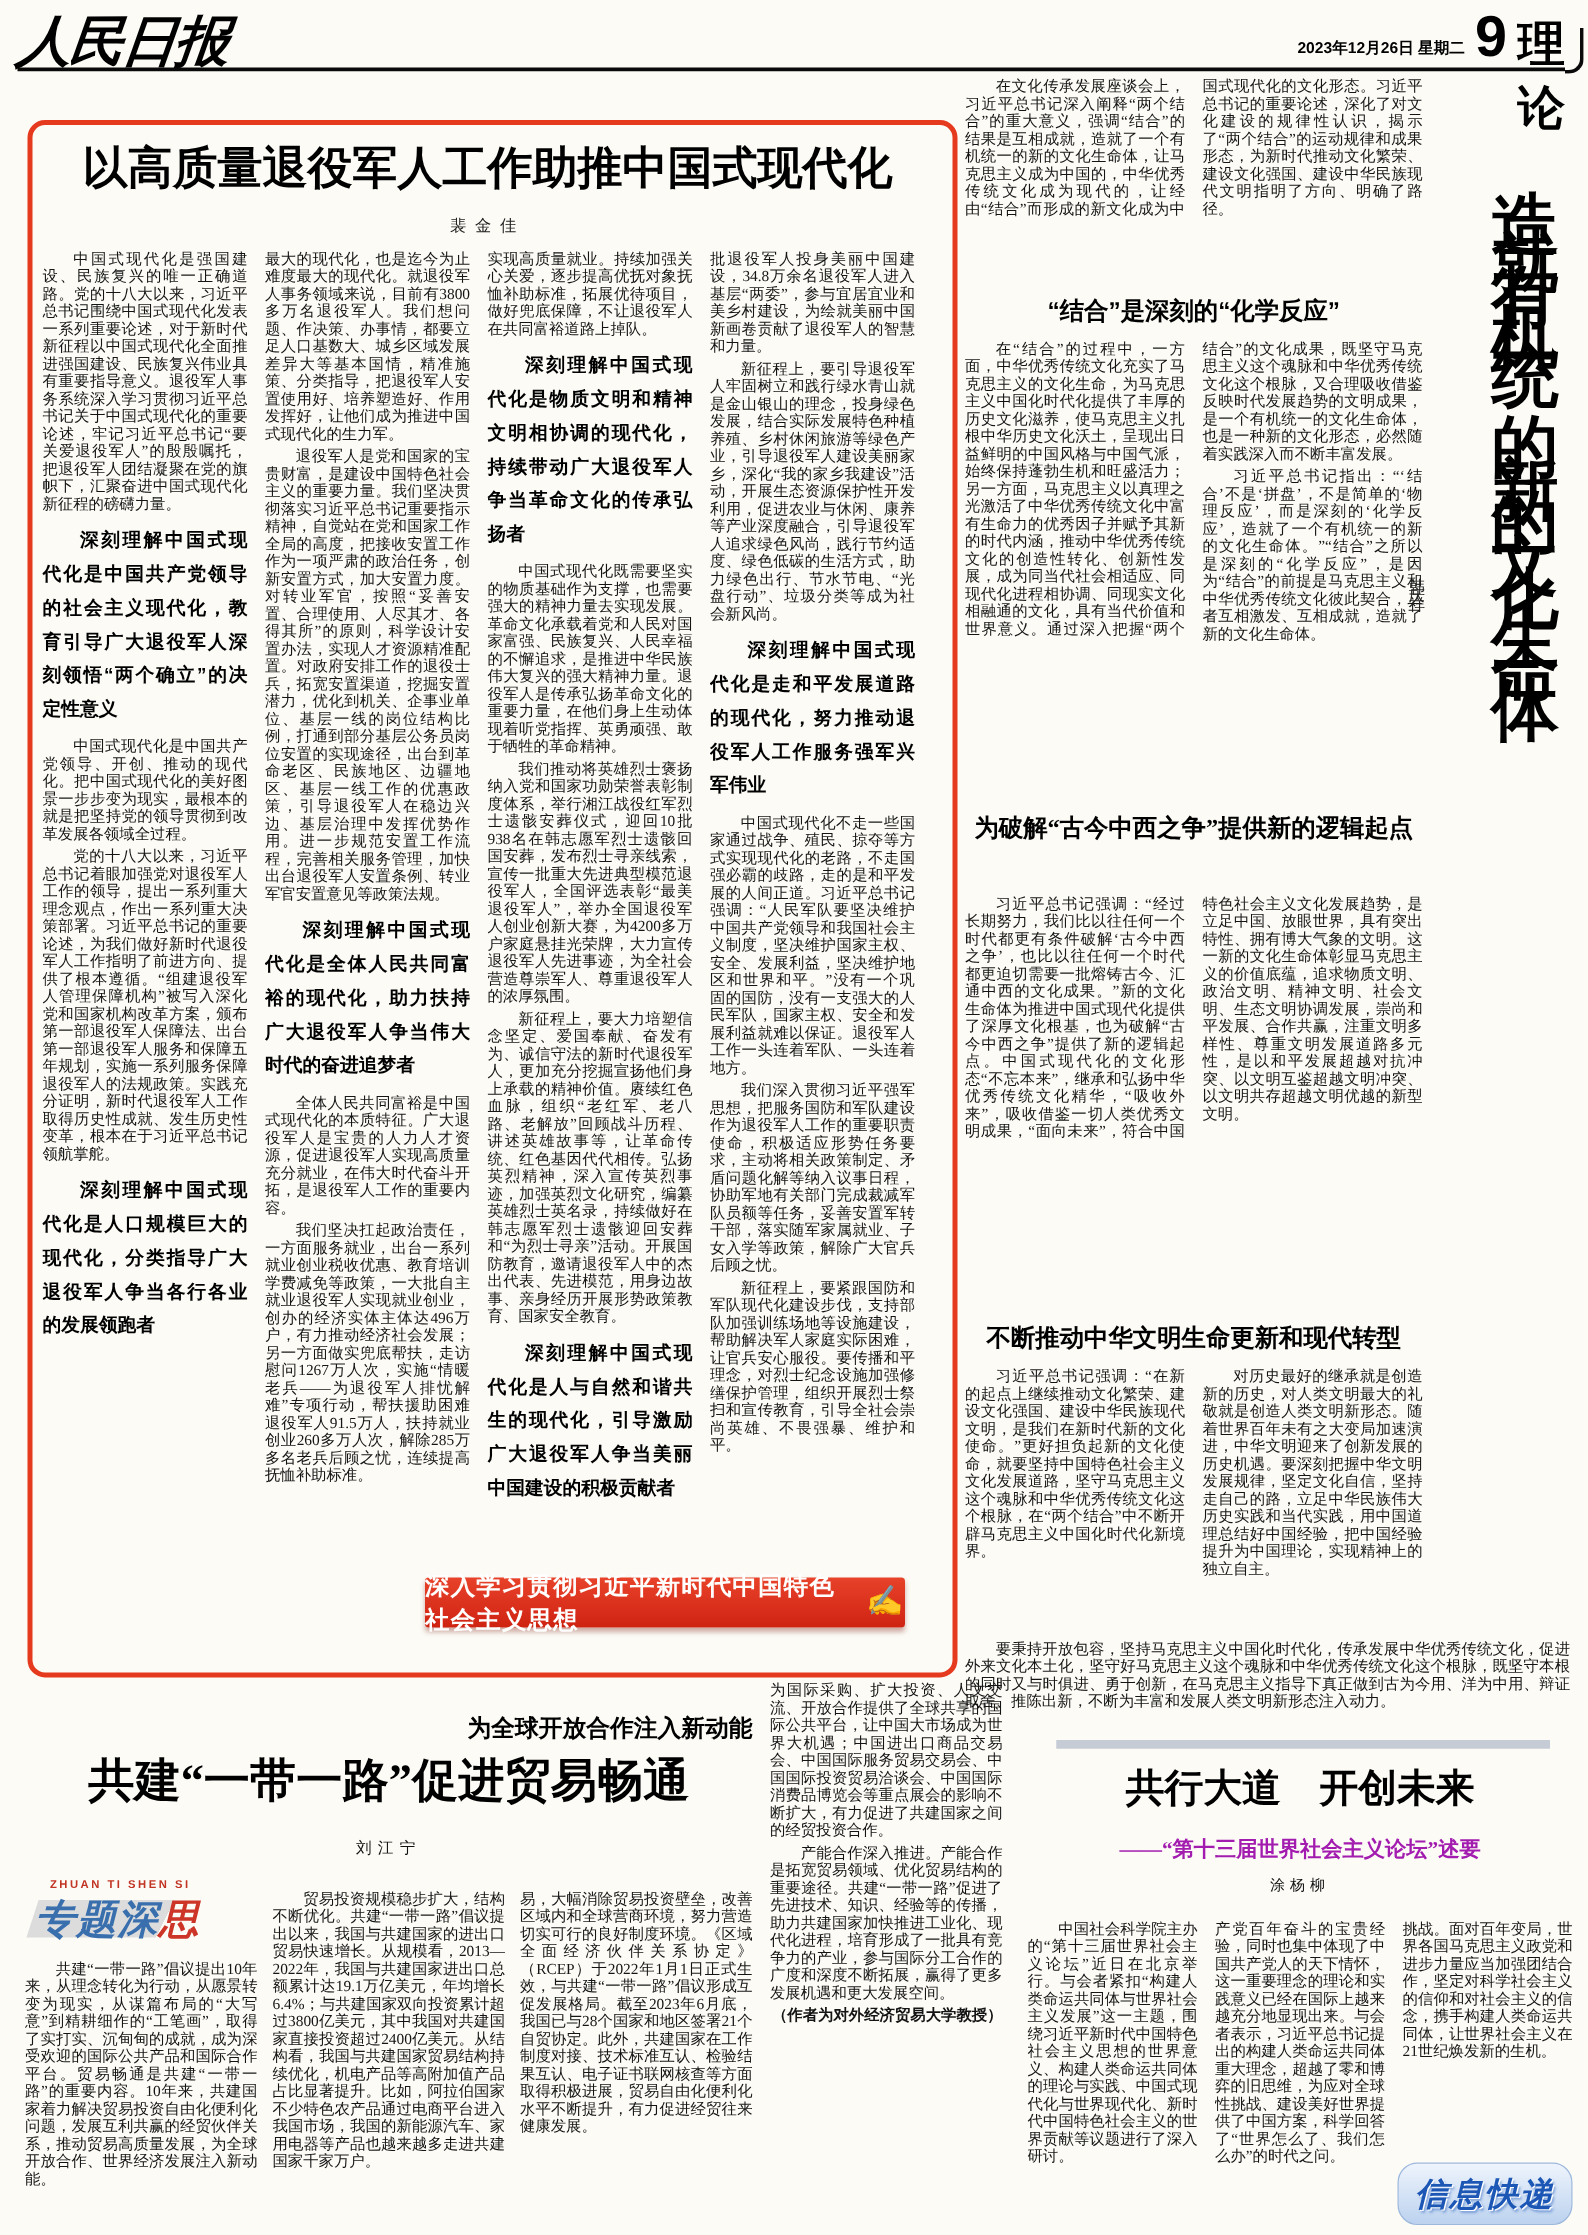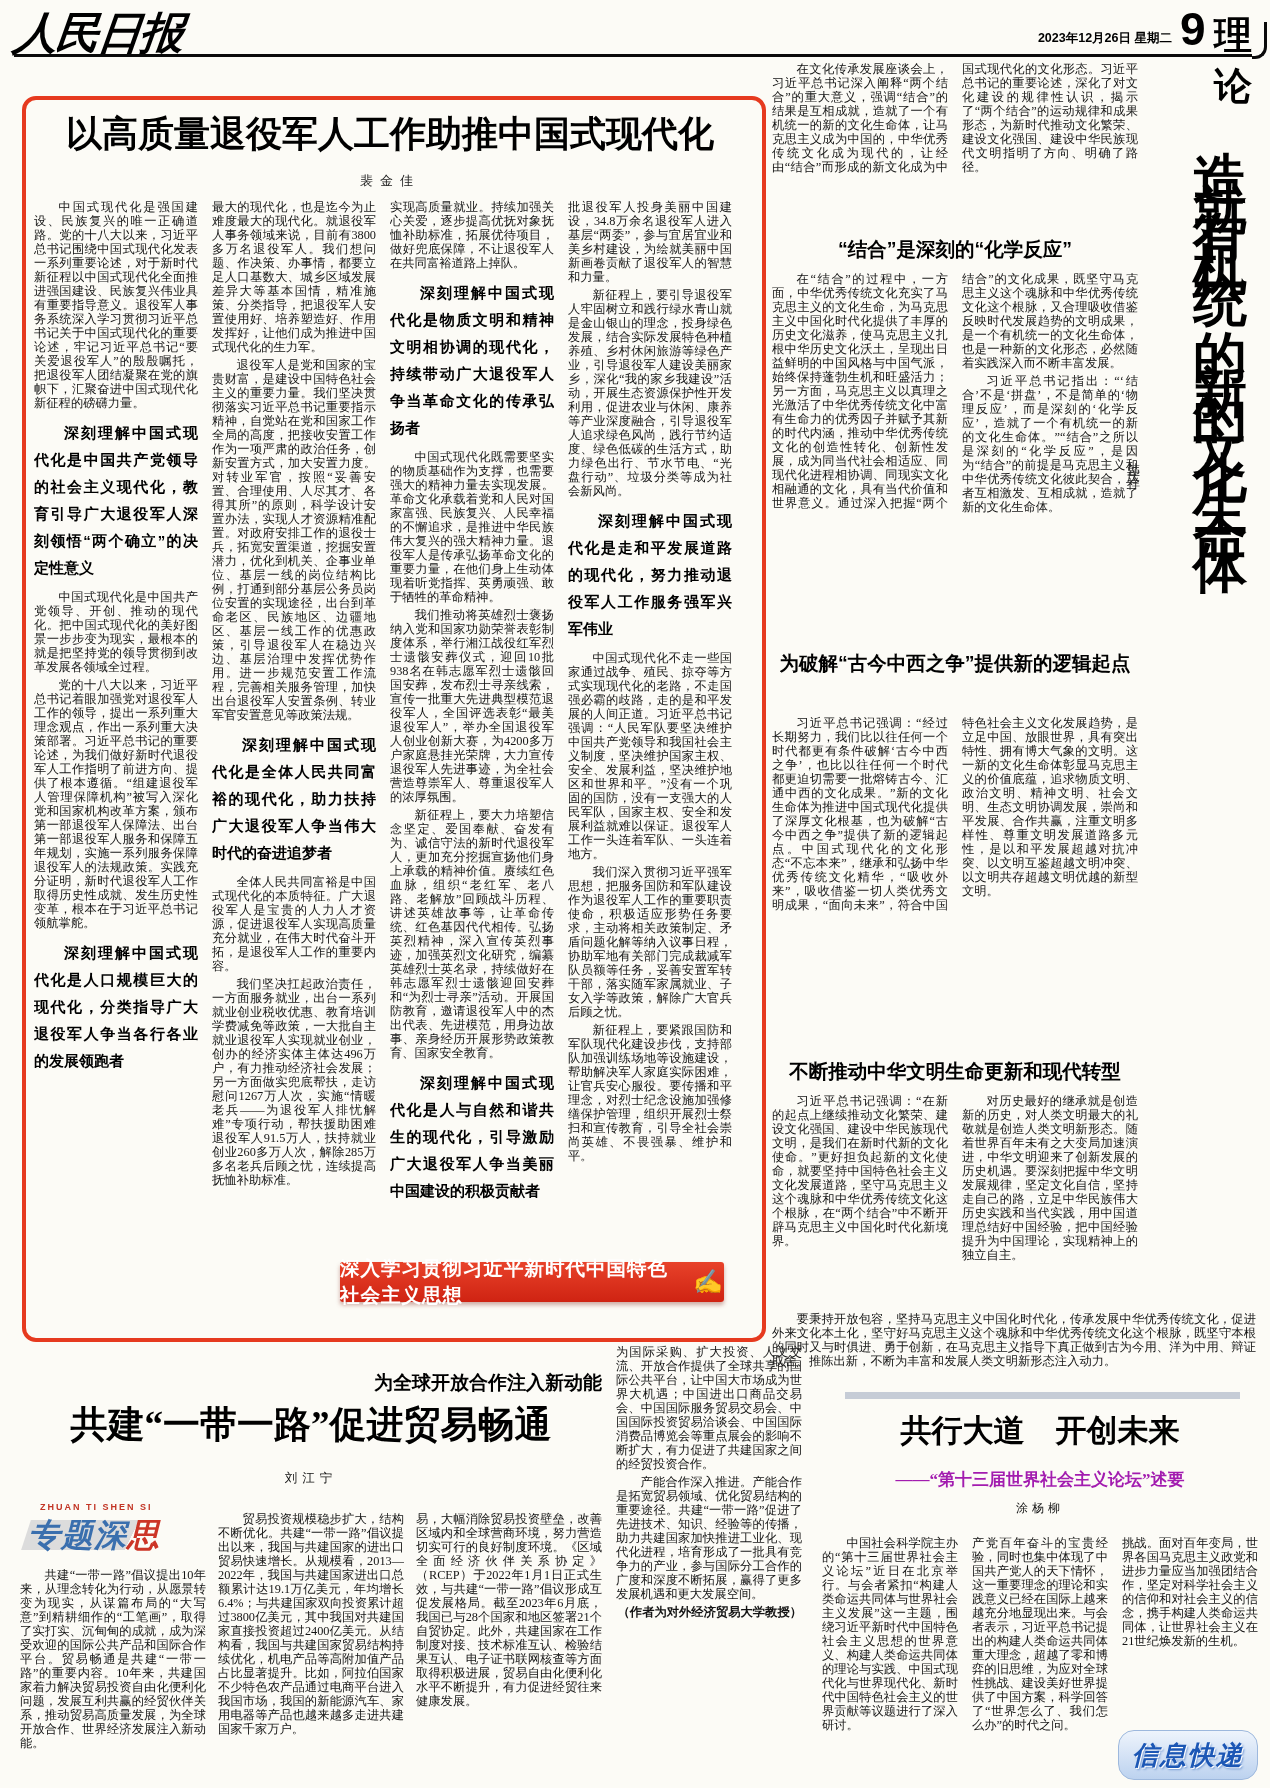--- a/index.html
+++ b/index.html
@@ -130,21 +130,21 @@
 </div>
 
 <div class="abs col a2-region" style="top:62px;height:168px;">
     <p class="p">在文化传承发展座谈会上，习近平总书记深入阐释“两个结合”的重大意义，强调“结合”的结果是互相成就，造就了一个有机统一的新的文化生命体，让马克思主义成为中国的，中华优秀传统文化成为现代的，让经由“结合”而形成的新文化成为中国式现代化的文化形态。习近平总书记的重要论述，深化了对文化建设的规律性认识，揭示了“两个结合”的运动规律和成果形态，为新时代推动文化繁荣、建设文化强国、建设中华民族现代文明指明了方向、明确了路径。</p>
   </div>
 <div class="abs sub2" style="top:236px;">“结合”是深刻的“化学反应”</div>
 <div class="abs col a2-region" style="top:272px;height:372px;">
     <p class="p">在“结合”的过程中，一方面，中华优秀传统文化充实了马克思主义的文化生命，为马克思主义中国化时代化提供了丰厚的历史文化滋养，使马克思主义扎根中华历史文化沃土，呈现出日益鲜明的中国风格与中国气派，始终保持蓬勃生机和旺盛活力；另一方面，马克思主义以真理之光激活了中华优秀传统文化中富有生命力的优秀因子并赋予其新的时代内涵，推动中华优秀传统文化的创造性转化、创新性发展，成为同当代社会相适应、同现代化进程相协调、同现实文化相融通的文化，具有当代价值和世界意义。通过深入把握“两个结合”的文化成果，既坚守马克思主义这个魂脉和中华优秀传统文化这个根脉，又合理吸收借鉴反映时代发展趋势的文明成果，是一个有机统一的文化生命体，也是一种新的文化形态，必然随着实践深入而不断丰富发展。</p>
     <p class="p">习近平总书记指出：“‘结合’不是‘拼盘’，不是简单的‘物理反应’，而是深刻的‘化学反应’，造就了一个有机统一的新的文化生命体。”“结合”之所以是深刻的“化学反应”，是因为“结合”的前提是马克思主义和中华优秀传统文化彼此契合，二者互相激发、互相成就，造就了新的文化生命体。</p>
   </div>
-<div class="abs sub2" style="top:650px;">为破解“古今中西之争”提供新的逻辑起点</div>
+<div class="abs sub2" style="top:650px;font-family:Liberation Serif, serif;">为破解“古今中西之争”提供新的逻辑起点</div>
 <div class="abs col a2-region" style="top:716px;height:334px;">
     <p class="p">习近平总书记强调：“经过长期努力，我们比以往任何一个时代都更有条件破解‘古今中西之争’，也比以往任何一个时代都更迫切需要一批熔铸古今、汇通中西的文化成果。”新的文化生命体为推进中国式现代化提供了深厚文化根基，也为破解“古今中西之争”提供了新的逻辑起点。中国式现代化的文化形态“不忘本来”，继承和弘扬中华优秀传统文化精华，“吸收外来”，吸收借鉴一切人类优秀文明成果，“面向未来”，符合中国特色社会主义文化发展趋势，是立足中国、放眼世界，具有突出特性、拥有博大气象的文明。这一新的文化生命体彰显马克思主义的价值底蕴，追求物质文明、政治文明、精神文明、社会文明、生态文明协调发展，崇尚和平发展、合作共赢，注重文明多样性、尊重文明发展道路多元性，是以和平发展超越对抗冲突、以文明互鉴超越文明冲突、以文明共存超越文明优越的新型文明。</p>
   </div>
 <div class="abs sub2" style="top:1058px;">不断推动中华文明生命更新和现代转型</div>
 <div class="abs col a2-region" style="top:1094px;height:212px;">
     <p class="p">习近平总书记强调：“在新的起点上继续推动文化繁荣、建设文化强国、建设中华民族现代文明，是我们在新时代新的文化使命。”更好担负起新的文化使命，就要坚持中国特色社会主义文化发展道路，坚守马克思主义这个魂脉和中华优秀传统文化这个根脉，在“两个结合”中不断开辟马克思主义中国化时代化新境界。</p>
     <p class="p">对历史最好的继承就是创造新的历史，对人类文明最大的礼敬就是创造人类文明新形态。随着世界百年未有之大变局加速演进，中华文明迎来了创新发展的历史机遇。要深刻把握中华文明发展规律，坚定文化自信，坚持走自己的路，立足中华民族伟大历史实践和当代实践，用中国道理总结好中国经验，把中国经验提升为中国理论，实现精神上的独立自主。</p>
   </div>
 <div class="abs col a2-tail">
     <p class="p">要秉持开放包容，坚持马克思主义中国化时代化，传承发展中华优秀传统文化，促进外来文化本土化，坚守好马克思主义这个魂脉和中华优秀传统文化这个根脉，既坚守本根的同时又与时俱进、勇于创新，在马克思主义指导下真正做到古为今用、洋为中用、辩证取舍、推陈出新，不断为丰富和发展人类文明新形态注入动力。</p>

